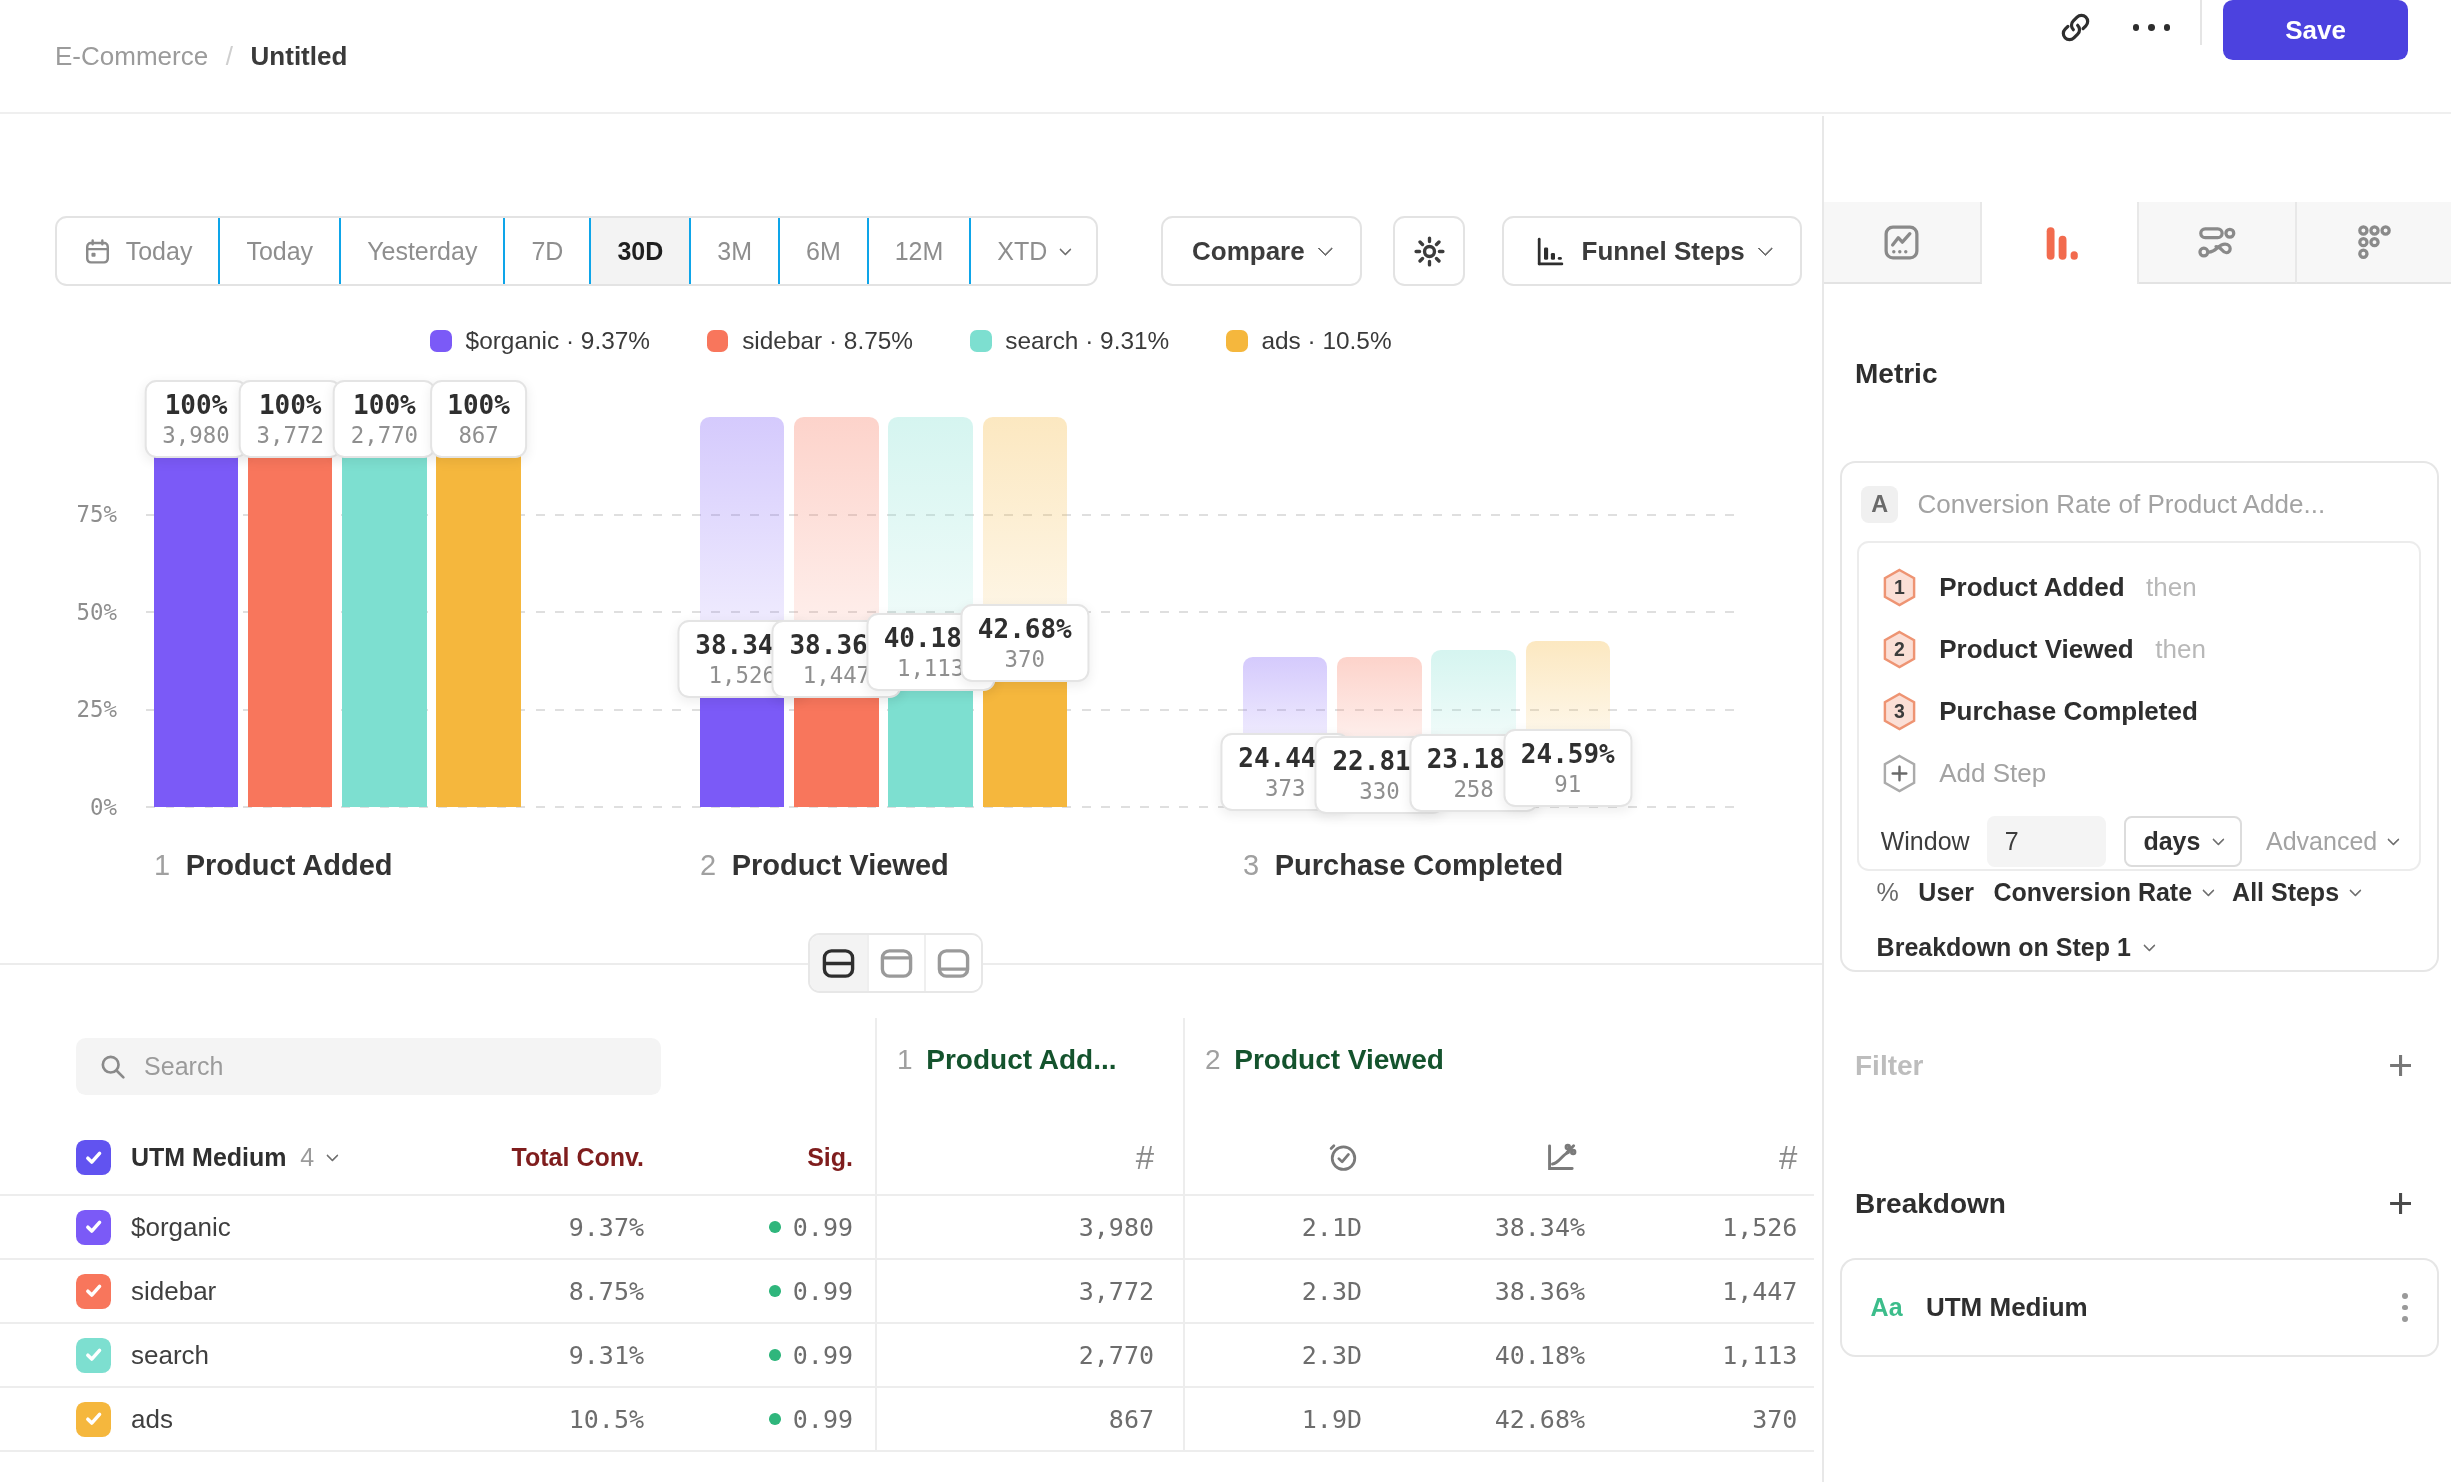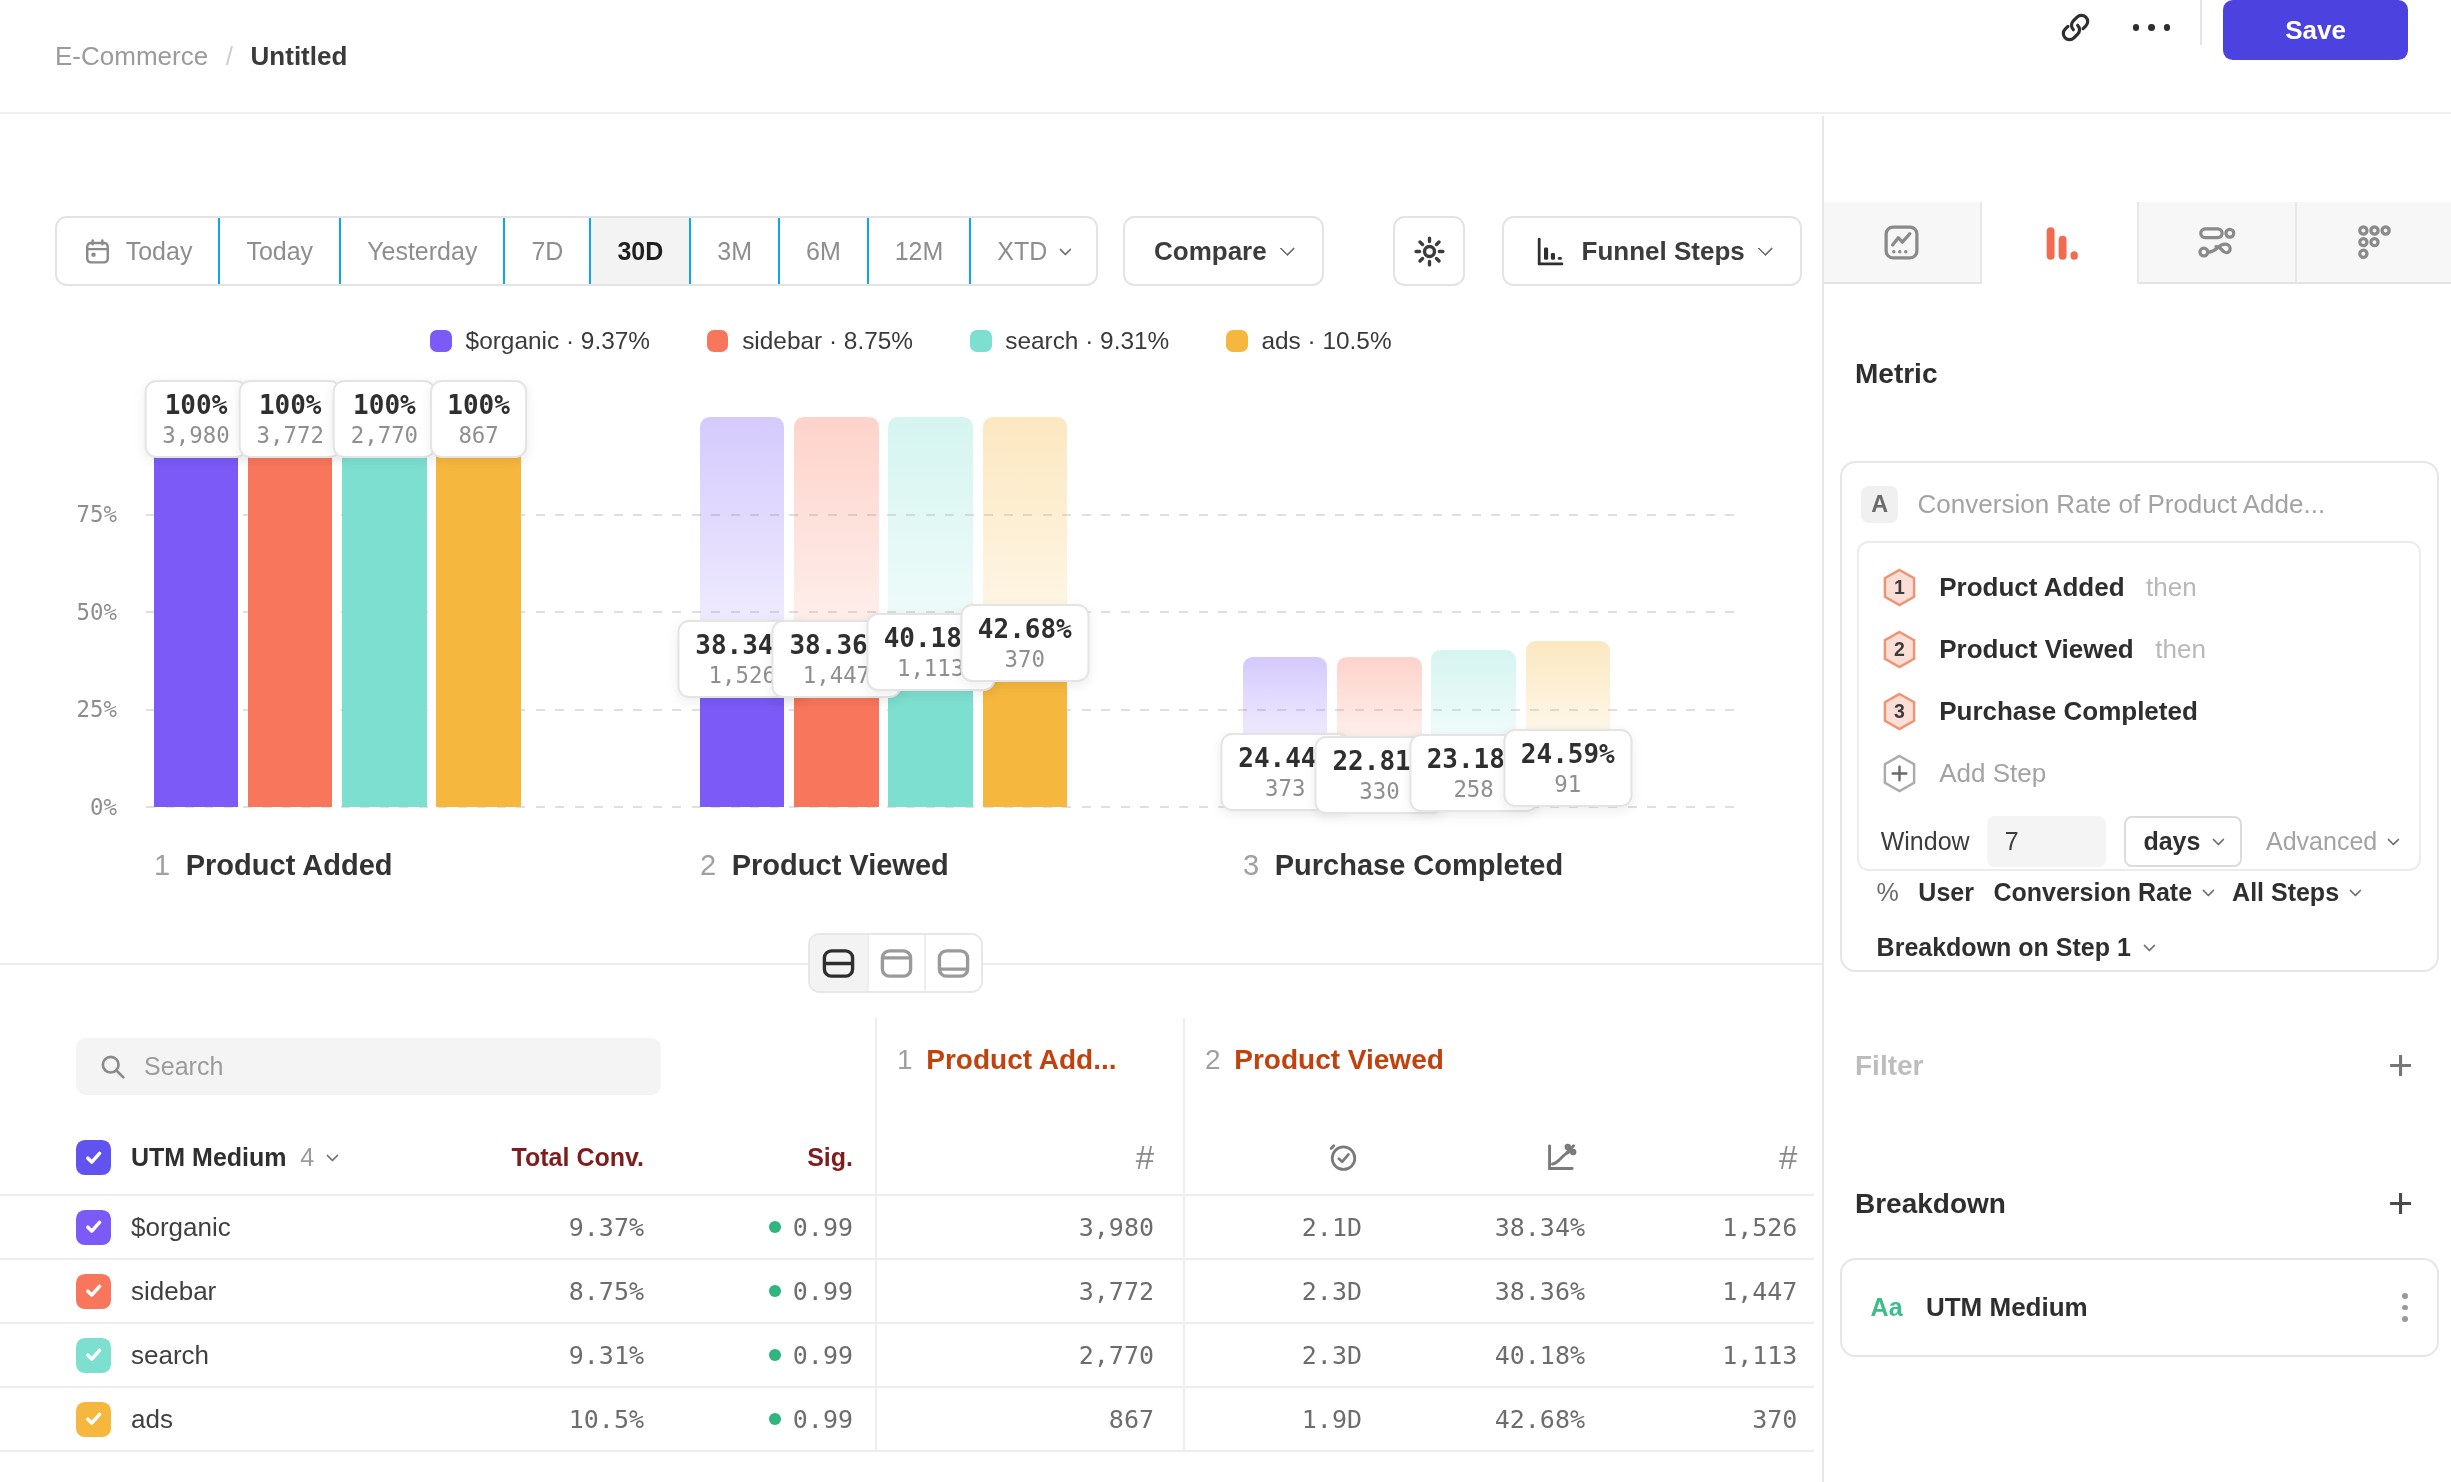--- a/index.html
+++ b/index.html
@@ -22,21 +22,21 @@
   .save-btn { width:185px; height:60px; border:none; border-radius:9.8px; color:#fff; font-size:26px; font-weight:600; cursor:pointer; font-family:inherit; }
 
   
   .report { position:absolute; top:116px; left:0; width:1822px; bottom:0; }
 
   .rangebar { position:absolute; top:100px; left:55px; height:70px; display:flex; align-items:stretch; border:2px solid #E3E3E3; border-radius:11.7px; overflow:hidden; background:#fff; }
   .range-item { display:flex; align-items:center; gap:13.7px; padding:0 26px; font-size:25px; color:#8e8e8e; border-left:2px solid #0ea5e9; cursor:pointer; white-space:nowrap; }
   .range-item:first-child { border-left:none; }
   .range-item.active { background:#F3F3F3; color:#1f1f1f; font-weight:700; }
   .btn { display:flex; align-items:center; gap:15.6px; height:70px; padding:0 29px; border:2px solid #E3E3E3; border-radius:11.7px; background:#fff; font-size:26px; color:#3c3c3c; font-weight:600; cursor:pointer; }
-  .compare-btn { position:absolute; top:100px; left:1123px; }
+  .compare-btn { position:absolute; top:100px; left:1161px; }
   .gear-btn { position:absolute; top:100px; left:1393px; width:72px; justify-content:center; padding:0; }
   .charttype-btn { position:absolute; top:100px; left:1502px; }
 
   .chev { display:inline-block; width:10.7px; height:10.7px; border-right:2.9px solid currentColor; border-bottom:2.9px solid currentColor; transform:rotate(45deg); border-radius:1px; margin-top:-5.9px; color:#6f6f6f; }
   .chev.sm { width:8.8px; height:8.8px; margin-top:-3.9px; }
 
   
   .legend { position:absolute; top:211px; left:0; width:1822px; display:flex; justify-content:center; gap:57px; align-items:center; }
   .legend-item { display:flex; align-items:center; gap:13.7px; font-size:24.4px; color:#3a3a3a; font-weight:500; }
   .legend-swatch { width:21.5px; height:21.5px; border-radius:6.8px; }
@@ -62,21 +62,21 @@
   .lt-btn { width:57px; display:flex; align-items:center; justify-content:center; cursor:pointer; border-left:2px solid #EFEFEF; color:#9a9a9a; background:#fff; }
   .lt-btn:first-child { border-left:none; }
   .lt-btn.active { background:#F3F3F3; color:#2e2e2e; }
 
   
   .search-box { position:absolute; top:922px; left:76px; width:585px; height:57px; background:#F4F4F4; border-radius:9.8px; display:flex; align-items:center; gap:17.6px; padding:0 21.5px; }
   .search-box input { border:none; outline:none; background:transparent; font-size:25px; color:#3c3c3c; width:100%; font-family:inherit; }
   .search-box input::placeholder { color:#9b9b9b; }
   .tgroup-label { position:absolute; top:928px; font-size:28px; display:flex; gap:13.7px; align-items:baseline; }
   .tgroup-label .num { color:#a0a0a0; }
-  .tgroup-label .name { color:#c2410c; font-weight:700; }
+  .tgroup-label .name { color:#14532d; font-weight:700; }
   .col-divider { position:absolute; top:902px; height:434px; width:2px; background:#EDEDED; }
   .subheader { position:absolute; top:1005px; left:0; width:1814px; height:73px; }
   .subheader .cell, .trow .cell { position:absolute; top:0; bottom:0; display:flex; align-items:center; }
   .hash-ico { font-size:33px; color:#8a8a8a; font-weight:400; }
   .checkbox { width:35px; height:35px; border-radius:8.8px; display:flex; align-items:center; justify-content:center; flex:none; }
   .utm-head { display:flex; align-items:center; gap:13.7px; font-size:25px; }
   .utm-head .lbl { color:#2f2f2f; font-weight:600; }
   .utm-head .cnt { color:#9b9b9b; }
   .head-txt { font-size:25px; color:#7f1d1d; font-weight:600; }
   .rows { position:absolute; top:1078px; left:0; width:1814px; border-top:2px solid #EDEDED; }

